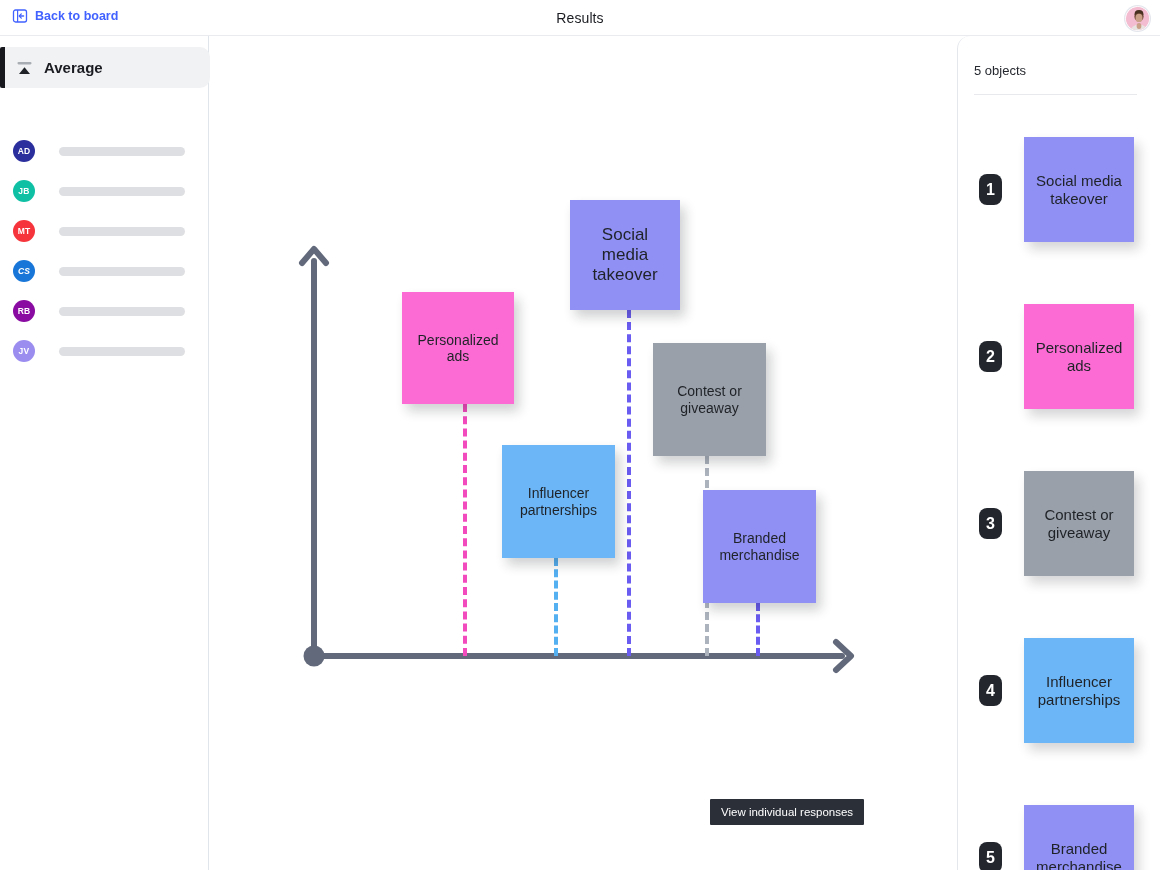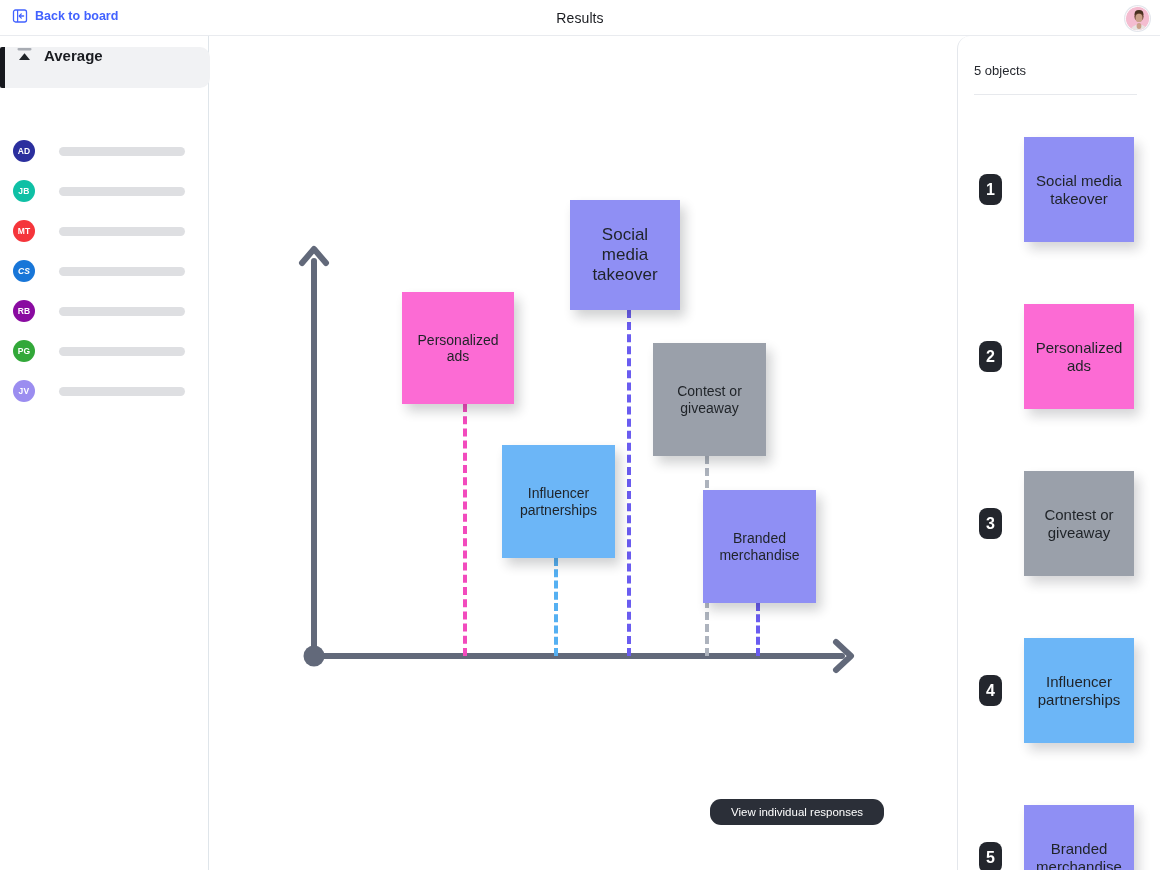--- a/index.html
+++ b/index.html
@@ -39,21 +39,21 @@
 
   
   .sidebar {
     position: absolute; left: 0; top: 36px; width: 209px; height: 834px;
     background: #ffffff; border-right: 1px solid #dfe5ea;
   }
   .avg-header {
     position: absolute; left: 0; top: 11px; width: 210px; height: 41px;
     background: #f1f2f4;
     border-top-right-radius: 10px; border-bottom-right-radius: 10px;
-    display: flex; gap: 11px; padding-left: 16px;
+    display: flex; align-items: center; gap: 11px; padding-left: 16px;
     cursor: pointer;
   }
   .avg-header::before {
     content: ""; position: absolute; left: 0; top: 0;
     width: 5px; height: 41px; background: #16181d;
     border-top-left-radius: 2px; border-bottom-left-radius: 2px;
   }
   .avg-icon { width: 17px; height: 14px; display: block; flex: 0 0 auto; }
   .avg-label { font-size: 15px; font-weight: 700; color: #1a1c21; }
 
@@ -120,21 +120,21 @@
     display: flex; align-items: center; justify-content: center;
     text-align: center; color: #1f2328; font-size: 15px; line-height: 1.2;
     box-shadow: 5px 7px 11px rgba(20,24,32,.18);
     padding: 5px;
   }
 
   
   .tooltip {
     position: absolute; left: 500px; top: 763px;
     background: #2b2f38; color: #ffffff;
-    font-size: 11.5px; padding: 7px 21px; border-radius: 11px;
+    font-size: 11.5px; padding: 7px 11px; border-radius: 1px;
     white-space: nowrap; cursor: pointer; user-select: none;
   }
 </style>
 </head>
 <body>
 
 <div class="app">
 
   <div class="topbar">
     <div class="back-link">
@@ -185,24 +185,20 @@
         <div class="person-row">
           <div class="person-avatar" style="background: rgb(245, 53, 59);">MT</div>
           <div class="person-bar"></div>
         </div>
         <div class="person-row">
           <div class="person-avatar" style="background: rgb(24, 118, 216); font-style: italic;">CS</div>
           <div class="person-bar"></div>
         </div>
         <div class="person-row">
           <div class="person-avatar" style="background: rgb(138, 11, 161);">RB</div>
-          <div class="person-bar"></div>
-        </div>
-        <div class="person-row">
-          <div class="person-avatar" style="background: rgb(50, 168, 57);">PG</div>
           <div class="person-bar"></div>
         </div>
         <div class="person-row">
           <div class="person-avatar" style="background: rgb(155, 141, 240);">JV</div>
           <div class="person-bar"></div>
         </div>
       </div>
   </div>
 
   <div class="canvas">

